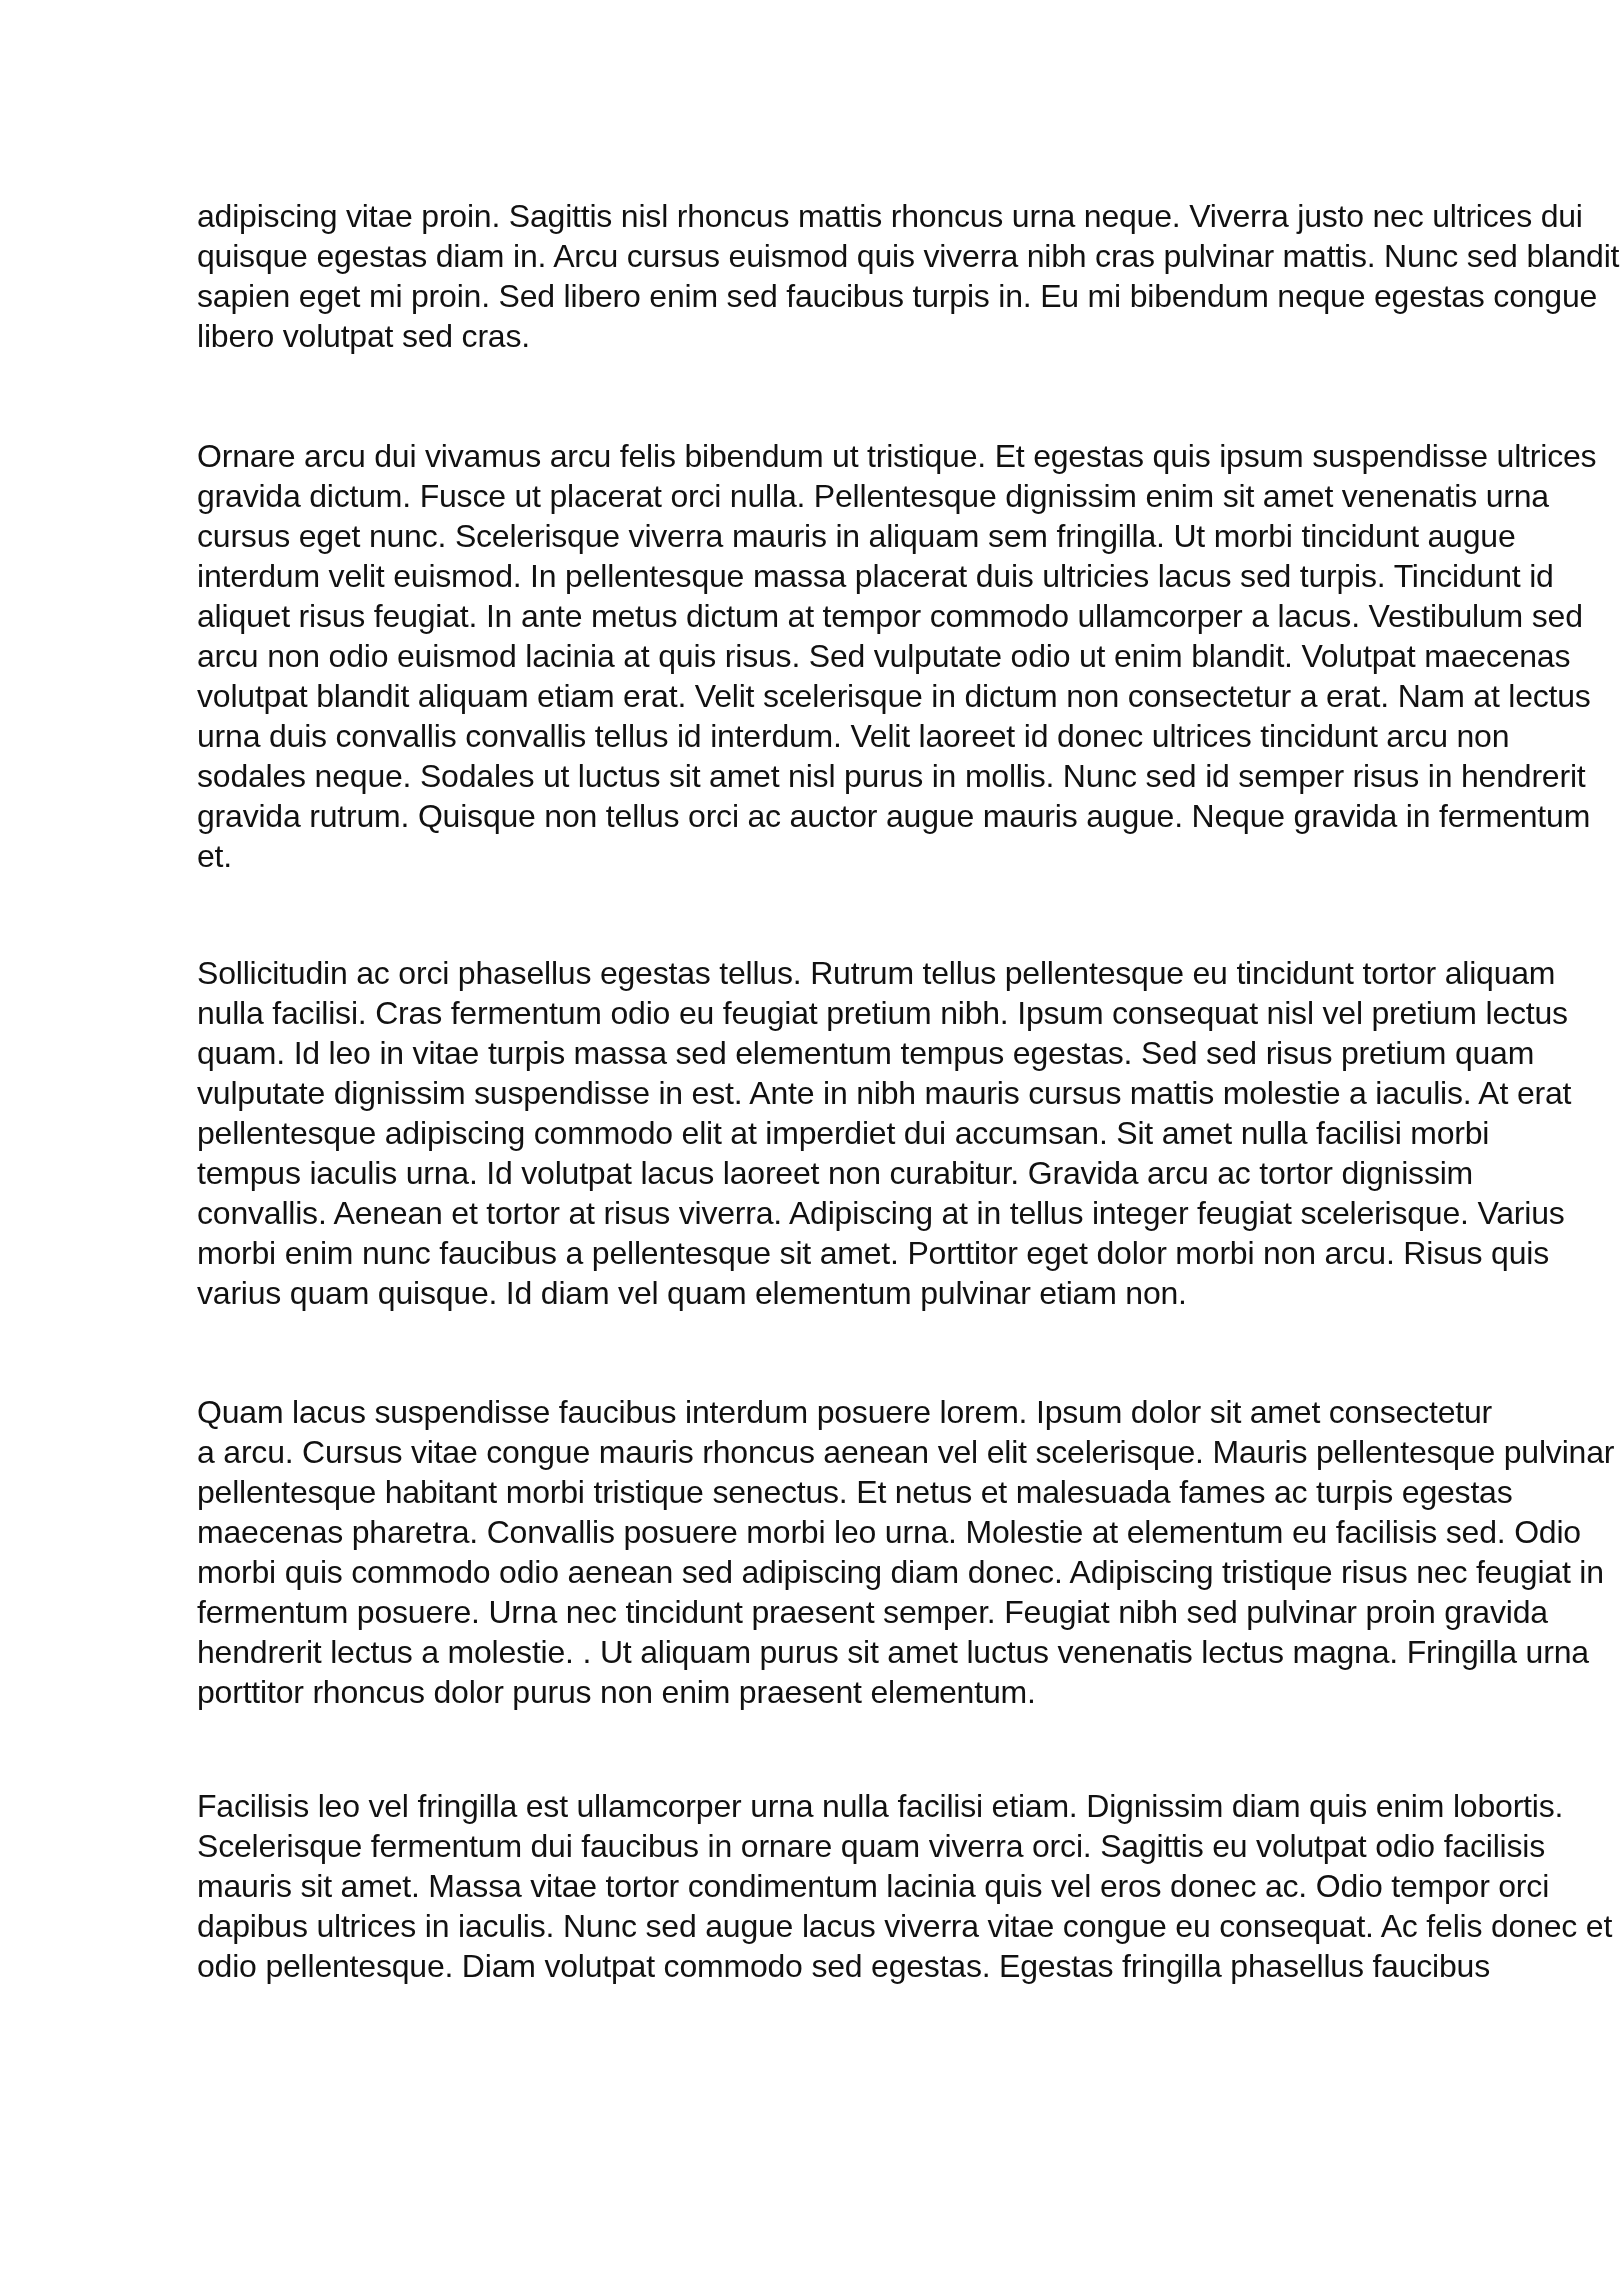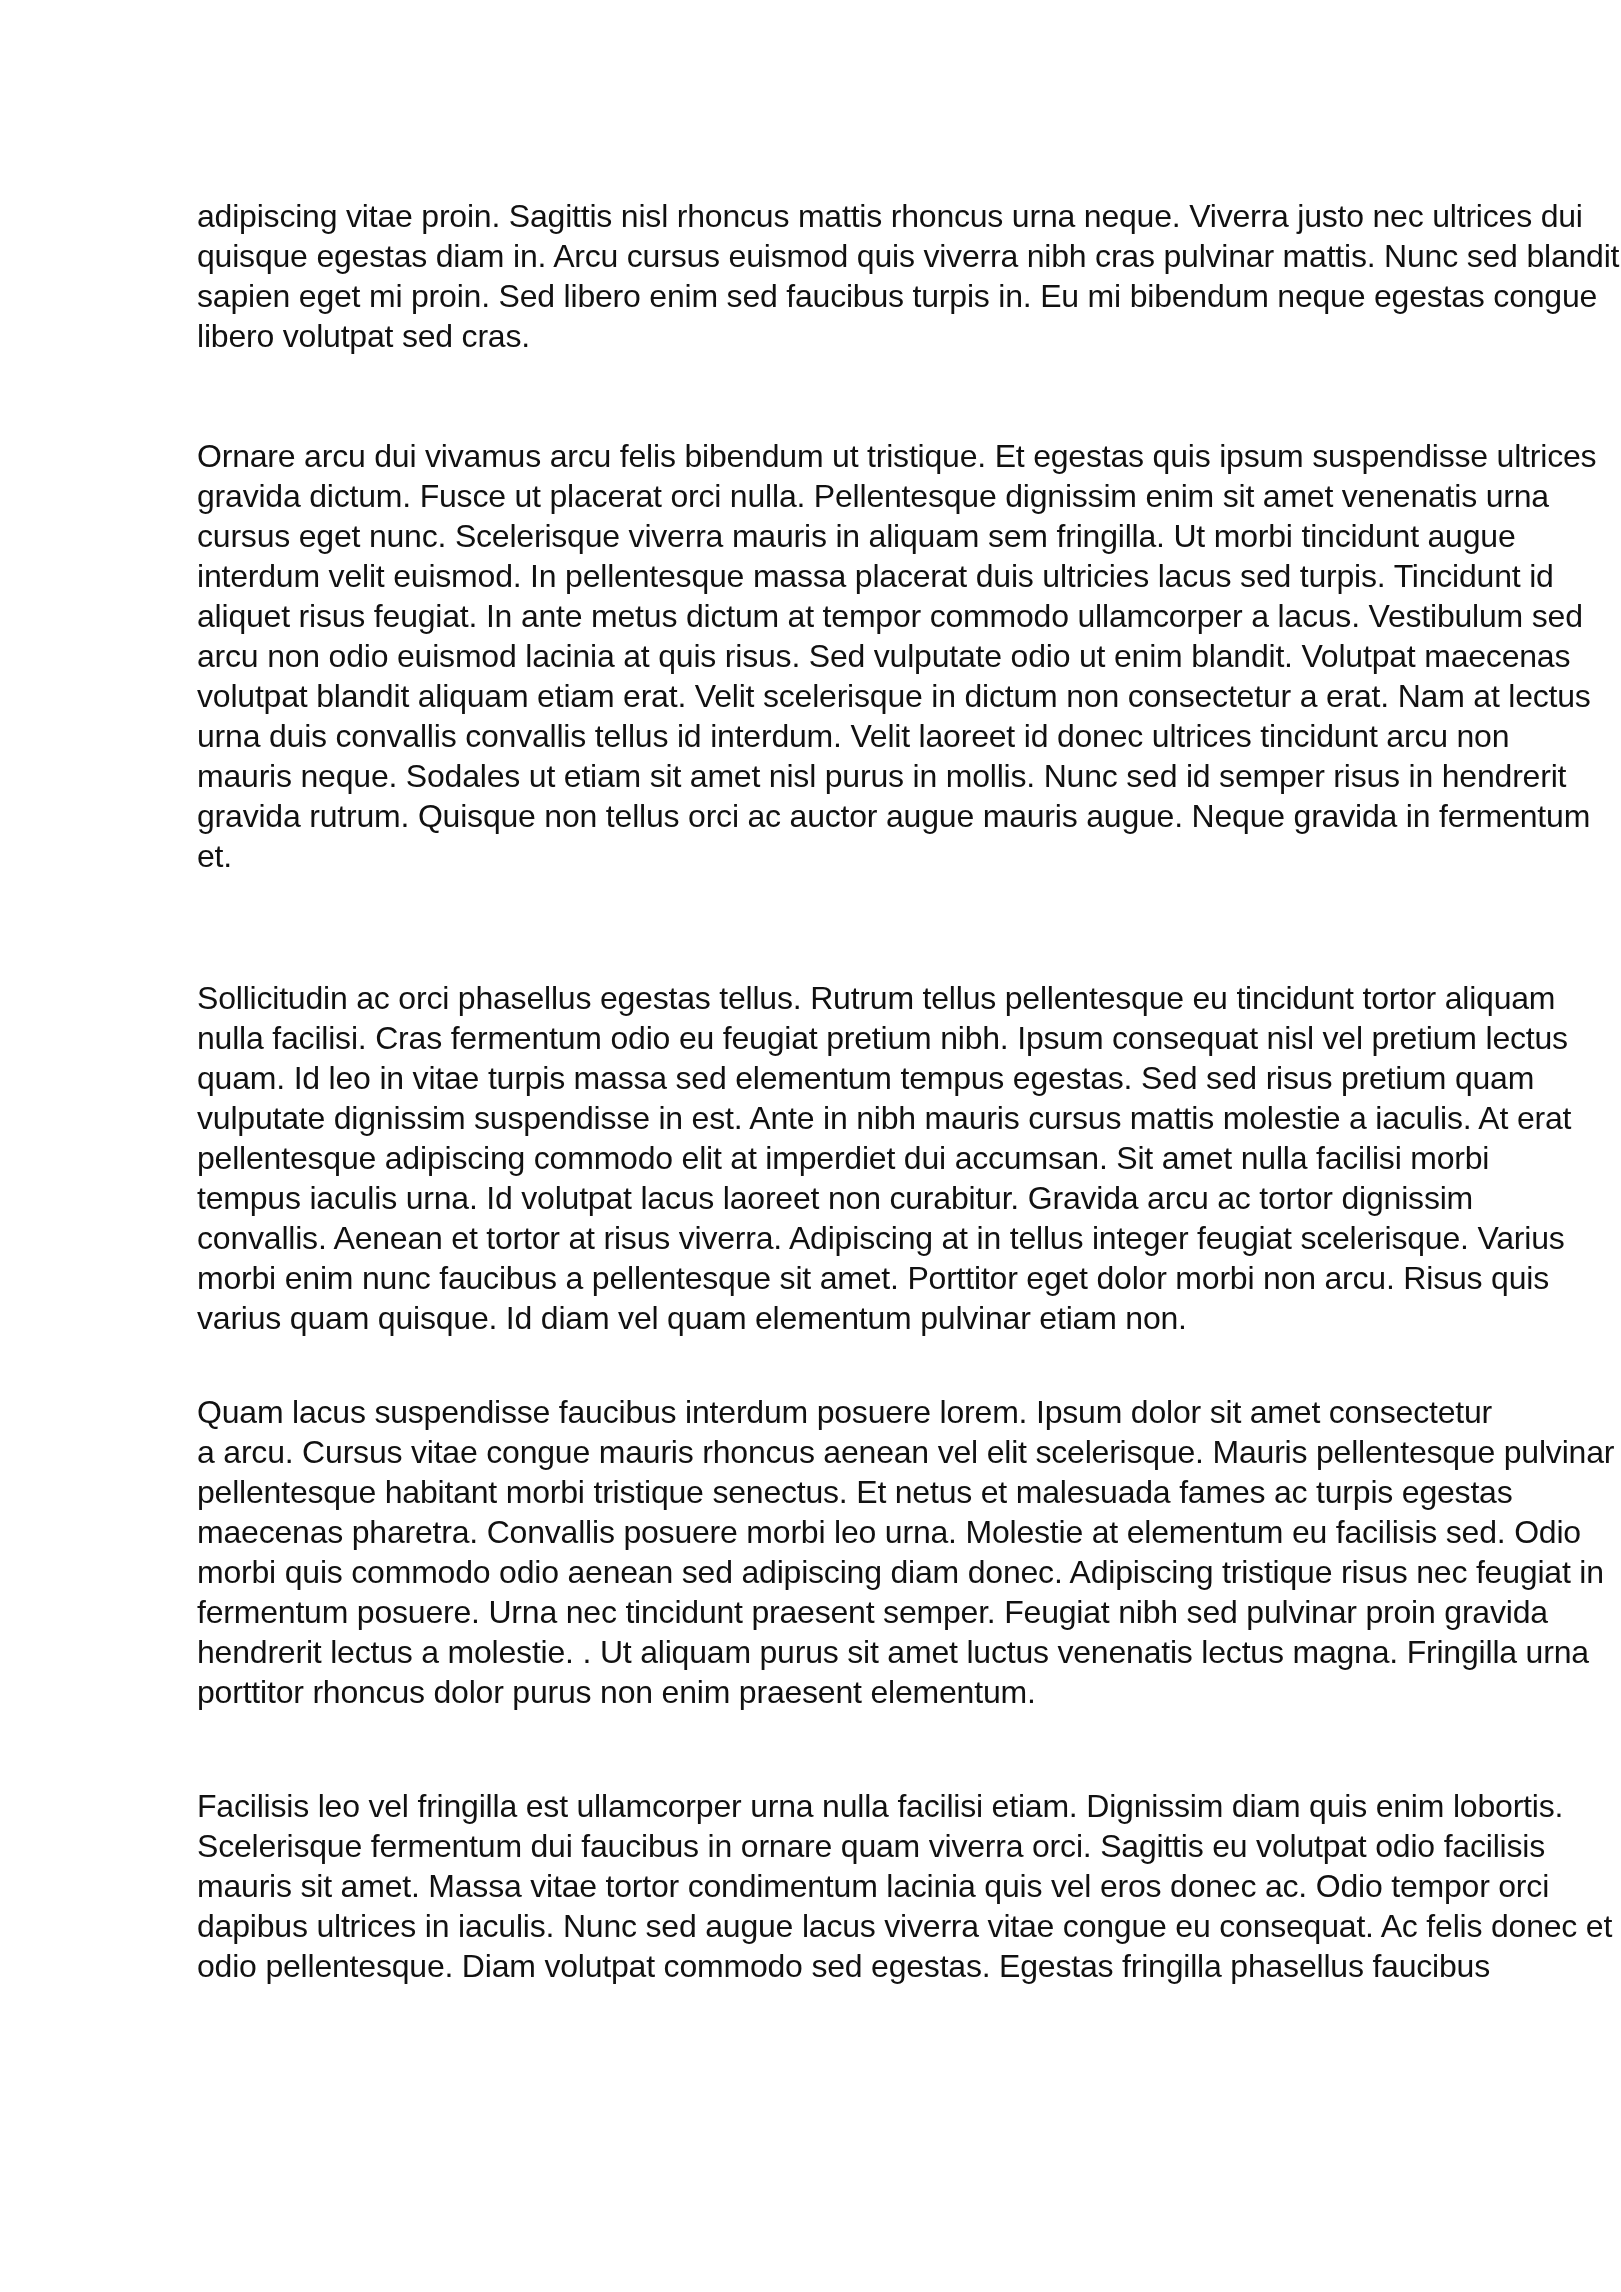--- a/index.html
+++ b/index.html
@@ -31,26 +31,26 @@
 
   <div class="para" style="top:436px;">
     <span class="line">Ornare arcu dui vivamus arcu felis bibendum ut tristique. Et egestas quis ipsum suspendisse ultrices</span>
     <span class="line">gravida dictum. Fusce ut placerat orci nulla. Pellentesque dignissim enim sit amet venenatis urna</span>
     <span class="line">cursus eget nunc. Scelerisque viverra mauris in aliquam sem fringilla. Ut morbi tincidunt augue</span>
     <span class="line">interdum velit euismod. In pellentesque massa placerat duis ultricies lacus sed turpis. Tincidunt id</span>
     <span class="line">aliquet risus feugiat. In ante metus dictum at tempor commodo ullamcorper a lacus. Vestibulum sed</span>
     <span class="line">arcu non odio euismod lacinia at quis risus. Sed vulputate odio ut enim blandit. Volutpat maecenas</span>
     <span class="line">volutpat blandit aliquam etiam erat. Velit scelerisque in dictum non consectetur a erat. Nam at lectus</span>
     <span class="line">urna duis convallis convallis tellus id interdum. Velit laoreet id donec ultrices tincidunt arcu non</span>
-    <span class="line">mauris neque. Sodales ut etiam sit amet nisl purus in mollis. Nunc sed id semper risus in hendrerit</span>
+    <span class="line">sodales neque. Sodales ut luctus sit amet nisl purus in mollis. Nunc sed id semper risus in hendrerit</span>
     <span class="line">gravida rutrum. Quisque non tellus orci ac auctor augue mauris augue. Neque gravida in fermentum</span>
     <span class="line">et.</span>
   </div>
 
-  <div class="para" style="top:953px;margin-top:25px;">
+  <div class="para" style="top:953px;">
     <span class="line">Sollicitudin ac orci phasellus egestas tellus. Rutrum tellus pellentesque eu tincidunt tortor aliquam</span>
     <span class="line">nulla facilisi. Cras fermentum odio eu feugiat pretium nibh. Ipsum consequat nisl vel pretium lectus</span>
     <span class="line">quam. Id leo in vitae turpis massa sed elementum tempus egestas. Sed sed risus pretium quam</span>
     <span class="line">vulputate dignissim suspendisse in est. Ante in nibh mauris cursus mattis molestie a iaculis. At erat</span>
     <span class="line">pellentesque adipiscing commodo elit at imperdiet dui accumsan. Sit amet nulla facilisi morbi</span>
     <span class="line">tempus iaculis urna. Id volutpat lacus laoreet non curabitur. Gravida arcu ac tortor dignissim</span>
     <span class="line">convallis. Aenean et tortor at risus viverra. Adipiscing at in tellus integer feugiat scelerisque. Varius</span>
     <span class="line">morbi enim nunc faucibus a pellentesque sit amet. Porttitor eget dolor morbi non arcu. Risus quis</span>
     <span class="line">varius quam quisque. Id diam vel quam elementum pulvinar etiam non.</span>
   </div>

